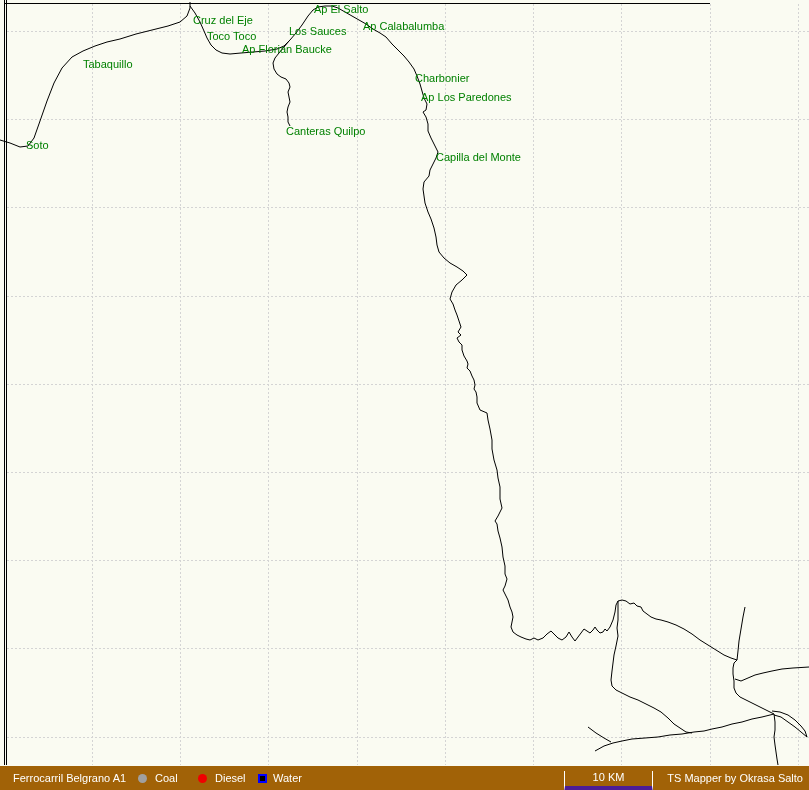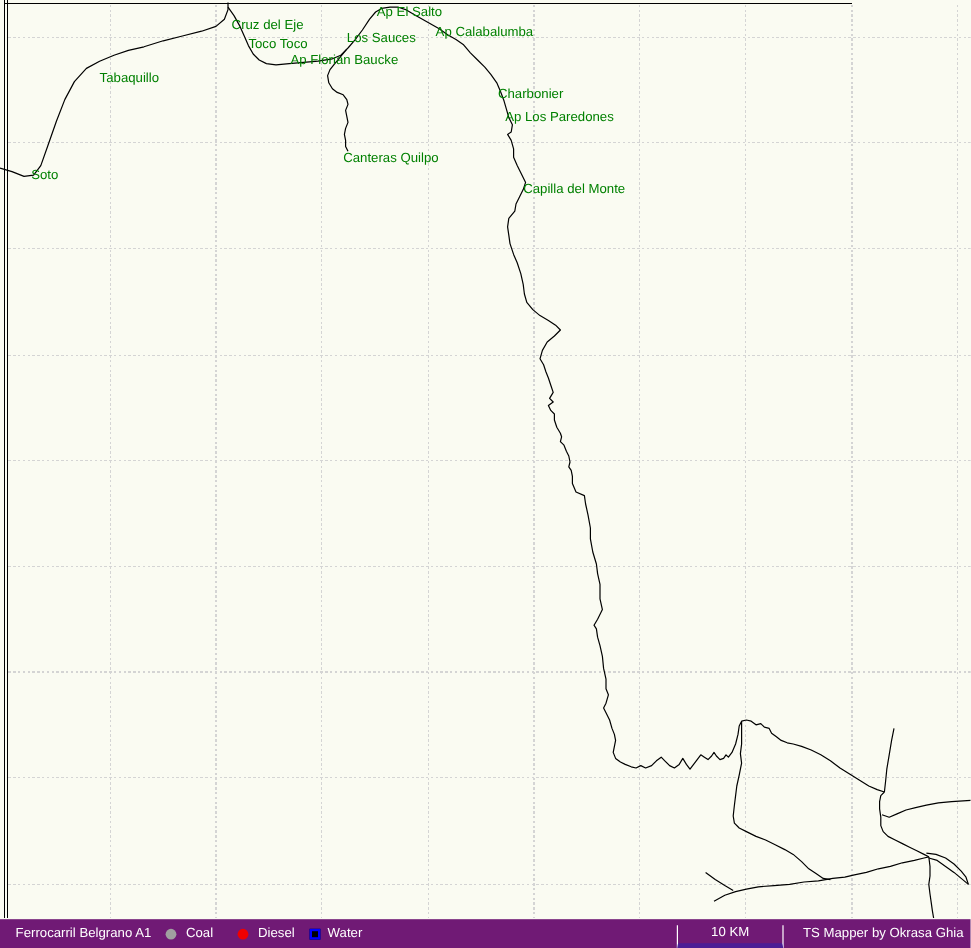--- a/index.html
+++ b/index.html
@@ -2,21 +2,21 @@
 <html><head>
 <meta charset="utf-8">
 <style>
   html,body{margin:0;padding:0;background:#fafbf2;}
   body{font-family:"Liberation Sans",sans-serif;}
   #screen{position:relative;width:809px;height:790px;overflow:hidden;background:#fafbf2;}
   #map-wrap{position:absolute;left:0;top:0;width:809px;height:766px;}
   #map-svg{display:block;}
   #statusbar{
     position:absolute;left:0;top:766px;width:809px;height:24px;
-    background:#701a75;color:#fff;font-size:11px;text-align:right;
+    background:#a16207;color:#fff;font-size:11px;text-align:right;
   }
   .sb-item{position:absolute;top:0;height:24px;line-height:24px;white-space:nowrap;}
   .legend-dot{position:absolute;top:8px;width:9px;height:9px;border-radius:50%;}
   .legend-square{position:absolute;top:8px;width:5px;height:5px;background:#000;}
   #scalebar{
     position:absolute;left:564px;top:771px;width:87px;height:15px;
     border-left:1px solid #fff;border-right:1px solid #fff;border-bottom:6px solid #4c1d95;
     text-align:center;color:#fff;font-size:11px;line-height:13px;
   }
   #credit{position:absolute;right:6px;}
@@ -74,20 +74,20 @@
         <text x="421" y="101" fill="#008000" font-size="11px" font-family="&quot;Liberation Sans&quot;,sans-serif">Ap Los Paredones</text>
         <text x="286" y="135" fill="#008000" font-size="11px" font-family="&quot;Liberation Sans&quot;,sans-serif">Canteras Quilpo</text>
         <text x="436" y="161" fill="#008000" font-size="11px" font-family="&quot;Liberation Sans&quot;,sans-serif">Capilla del Monte</text>
         <text x="26" y="149" fill="#008000" font-size="11px" font-family="&quot;Liberation Sans&quot;,sans-serif">Soto</text>
       </svg>
   </div>
 
   <div id="statusbar">
     <span class="sb-item" style="left:13px">Ferrocarril Belgrano A1</span>
     <span id="legend-root"><span class="legend-dot" style="background: rgb(160, 160, 160); left: 138px;"></span><span class="sb-item" style="left: 155px;">Coal</span><span class="legend-dot" style="background: rgb(240, 0, 0); left: 198px;"></span><span class="sb-item" style="left: 215px;">Diesel</span><span class="legend-square" style="border: 2px solid rgb(0, 0, 255); left: 258px;"></span><span class="sb-item" style="left: 273px;">Water</span></span>
-    <span class="sb-item" id="credit">TS Mapper by Okrasa Ghia</span>
+    <span class="sb-item" id="credit">TS Mapper by Okrasa Salto</span>
   </div>
 
   <div id="scalebar">
     <span>10 KM</span>
   </div>
 
 </div>
 
 </body></html>

